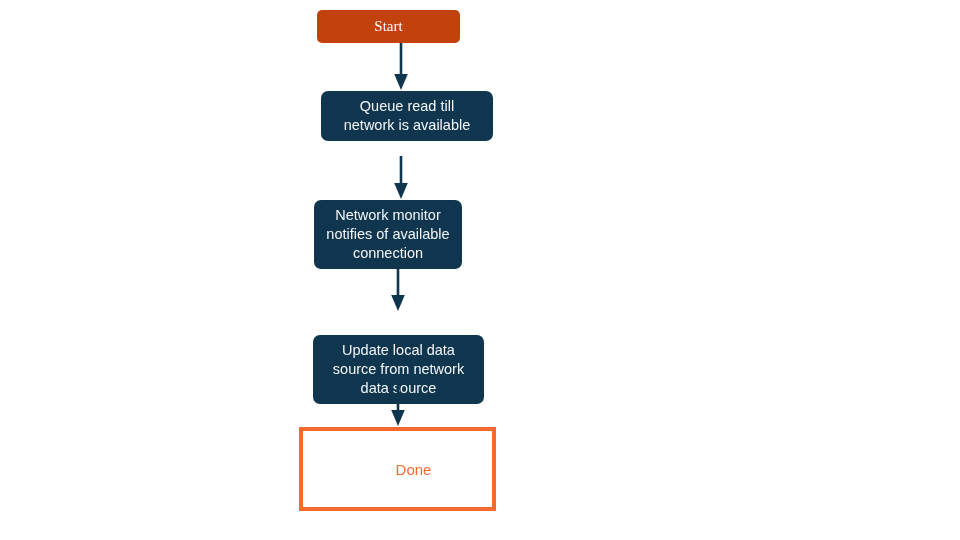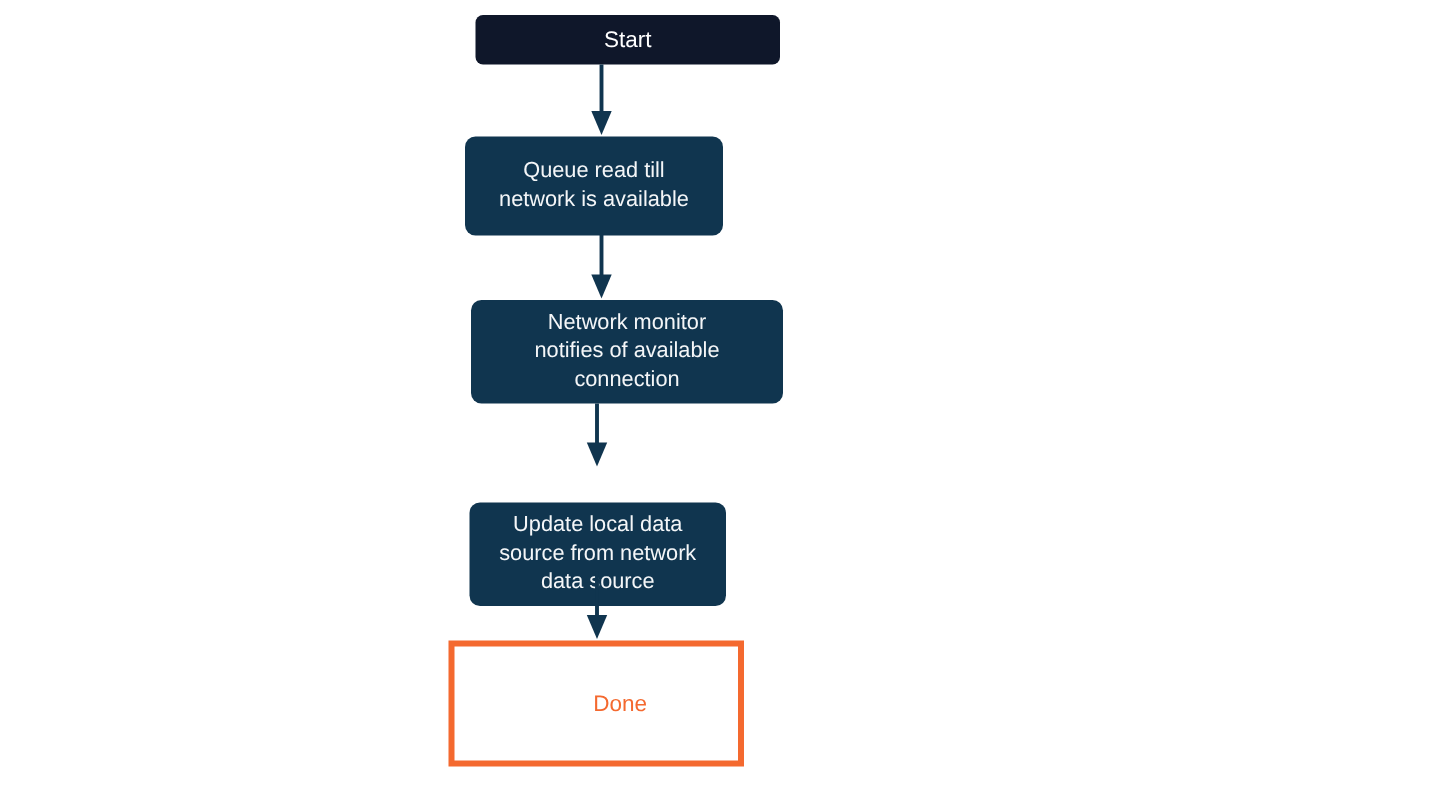--- a/index.html
+++ b/index.html
@@ -35,47 +35,48 @@
   .node-label {
     display: block;
     white-space: pre-line;
     padding: 0 6px;
   }
 
   
   .node-start {
     left: 317px;
     top: 10px;
-    width: 203px;
+    width: 143px;
     height: 33px;
-    background: #0f172a;
+    background: #c2410c;
     border-radius: 5px;
     color: #ffffff;
     font-size: 15px;
+    font-family: Liberation Serif, serif;
   }
 
   
   .node-process {
     background: #10354f;
     border-radius: 7px;
     color: #f4f6f8;
     font-size: 14.5px;
   }
 
   .node-queue {
-    left: 310px;
+    left: 321px;
     top: 91px;
     width: 172px;
-    height: 66px;
+    height: 50px;
   }
 
   .node-monitor {
     left: 314px;
     top: 200px;
-    width: 208px;
+    width: 148px;
     height: 69px;
   }
 
   .node-update {
     left: 313px;
     top: 312px;
     width: 171px;
     height: 69px;
     margin-top: 23px;
   }

